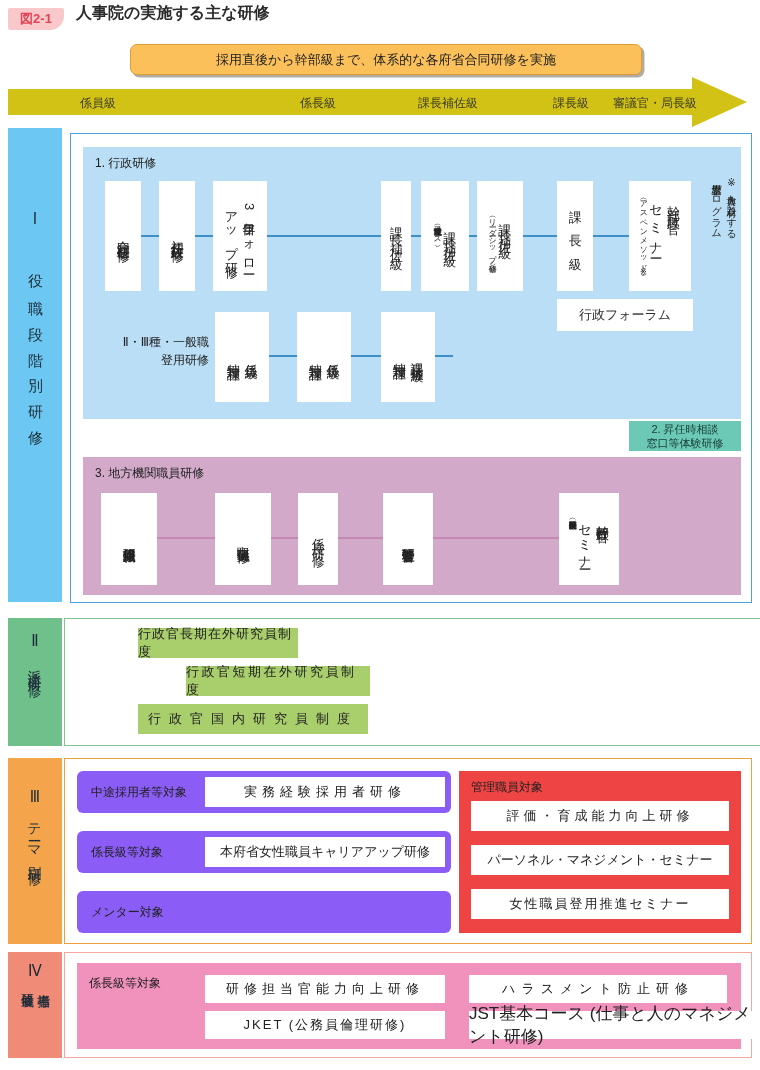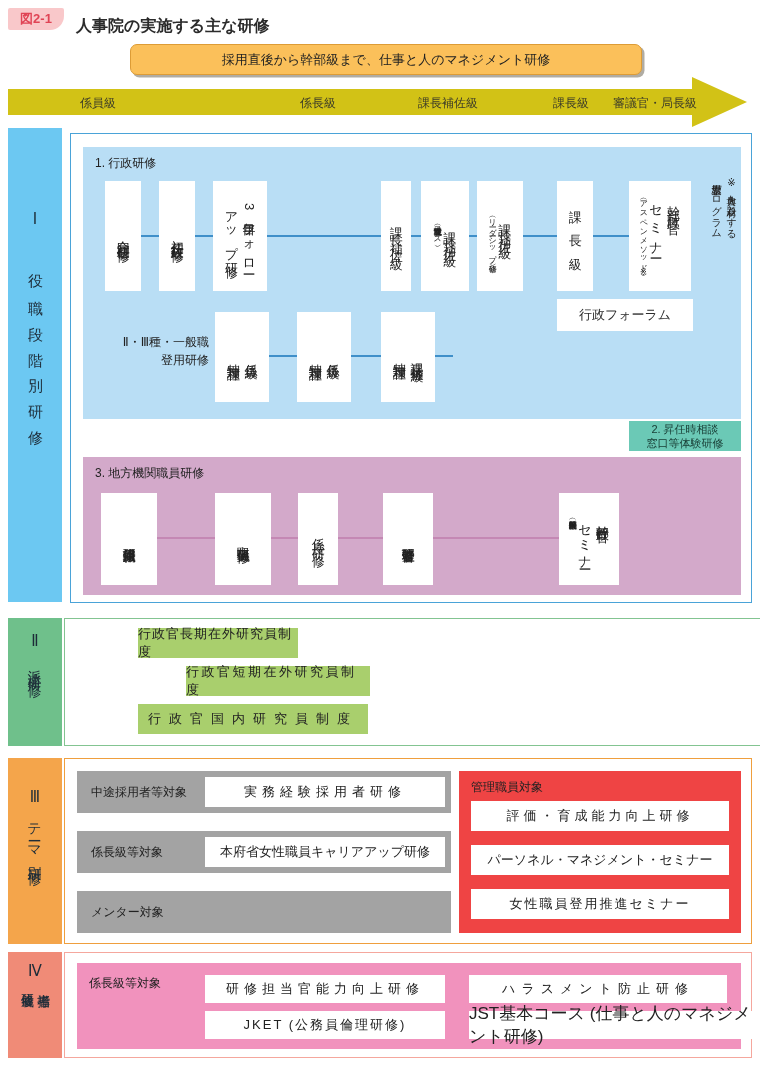--- a/index.html
+++ b/index.html
@@ -3,21 +3,21 @@
 <meta charset="utf-8">
 <style>
   html,body{margin:0;padding:0;background:#fff;}
   #canvas{position:relative;width:760px;height:1070px;background:#fff;
     font-family:"Liberation Sans","DejaVu Sans",sans-serif;color:#2b2b2b;overflow:hidden;}
   .abs{position:absolute;box-sizing:border-box;}
 
   
   .fig-badge{left:8px;top:8px;width:56px;height:22px;background:#f9c8ca;color:#e04455;
     font-size:13px;font-weight:bold;text-align:center;line-height:22px;border-radius:2px 2px 14px 2px;}
-  .fig-title{left:76px;top:16px;font-size:16px;font-weight:bold;color:#2b2b2b;font-family:Liberation Mono, monospace;}
+  .fig-title{left:76px;top:3px;font-size:16px;font-weight:bold;color:#2b2b2b;font-family:Liberation Mono, monospace;}
 
   
   .banner{left:130px;top:44px;width:512px;height:31px;background:#fbc05a;border:1px solid #dd9c36;
     border-radius:7px;display:flex;align-items:center;justify-content:center;font-size:13px;color:#222;
     box-shadow:2.5px 2.5px 0 rgba(80,70,50,.45);}
 
   
   .arrow-bar{left:8px;top:89px;width:684px;height:26px;background:#d2c216;}
   .arrow-head{left:692px;top:77px;width:0;height:0;border-top:25px solid transparent;
     border-bottom:25px solid transparent;border-left:55px solid #d2c216;}
@@ -88,21 +88,21 @@
     justify-content:center;font-size:13px;color:#222;}
   .s2-i0{left:73px;top:9px;width:160px;letter-spacing:1px;}
   .s2-i1{left:121px;top:47px;width:184px;letter-spacing:2.5px;}
   .s2-i2{left:73px;top:85px;width:230px;letter-spacing:8px;}
 
   
   .s3-side{left:8px;top:758px;height:186px;background:#f4a54b;}
   .s3-side .sb-num{margin-top:30px;}
   .s3-side .sb-label{margin-top:8px;letter-spacing:.22em;font-size:14px;}
   .s3-box{left:64px;top:758px;width:688px;height:186px;border:1px solid #ef9f3e;}
-  .s3-bar{position:absolute;left:12px;width:374px;height:42px;background:#a3a3a3;}
+  .s3-bar{position:absolute;left:12px;width:374px;height:42px;background:#8b5cf6;border-radius:6px;}
   .s3-bar .target{position:absolute;left:14px;top:0;height:42px;display:flex;align-items:center;
     font-size:12px;color:#222;}
   .s3-bar .course{position:absolute;right:6px;top:6px;width:240px;height:30px;background:#fff;
     display:flex;align-items:center;justify-content:center;font-size:13px;color:#222;}
   .s3-bar0{top:12px;}  .s3-bar0 .course{letter-spacing:5px;}
   .s3-bar1{top:72px;}  .s3-bar1 .course{letter-spacing:0;}
   .s3-bar2{top:132px;} .s3-bar2 .course{letter-spacing:9px;}
   .s3-right{position:absolute;left:394px;top:12px;width:282px;height:162px;background:#ef4444;}
   .s3-right .target{position:absolute;left:12px;top:8px;font-size:12px;color:#222;}
   .s3-course{position:absolute;left:12px;width:258px;height:30px;background:#fff;display:flex;
@@ -126,21 +126,21 @@
   .s4-c3{left:392px;top:48px;width:293px;letter-spacing:0;font-size:17px;}
 </style>
 </head>
 <body>
 
 <div id="canvas">
 
   <div class="abs fig-badge">図2-1</div>
   <div class="abs fig-title">人事院の実施する主な研修</div>
 
-  <div class="abs banner">採用直後から幹部級まで、仕事と人のマネジメント研修</div>
+  <div class="abs banner">採用直後から幹部級まで、体系的な各府省合同研修を実施</div>
 
   <div class="abs arrow-bar"></div>
   <div class="abs arrow-head"></div>
   <div class="abs lv" style="left:80px">係員級</div>
   <div class="abs lv" style="left:300px">係長級</div>
   <div class="abs lv" style="left:418px">課長補佐級</div>
   <div class="abs lv" style="left:553px">課長級</div>
   <div class="abs lv" style="left:613px">審議官・局長級</div>
 
   <div class="abs sidebar s1-side">

